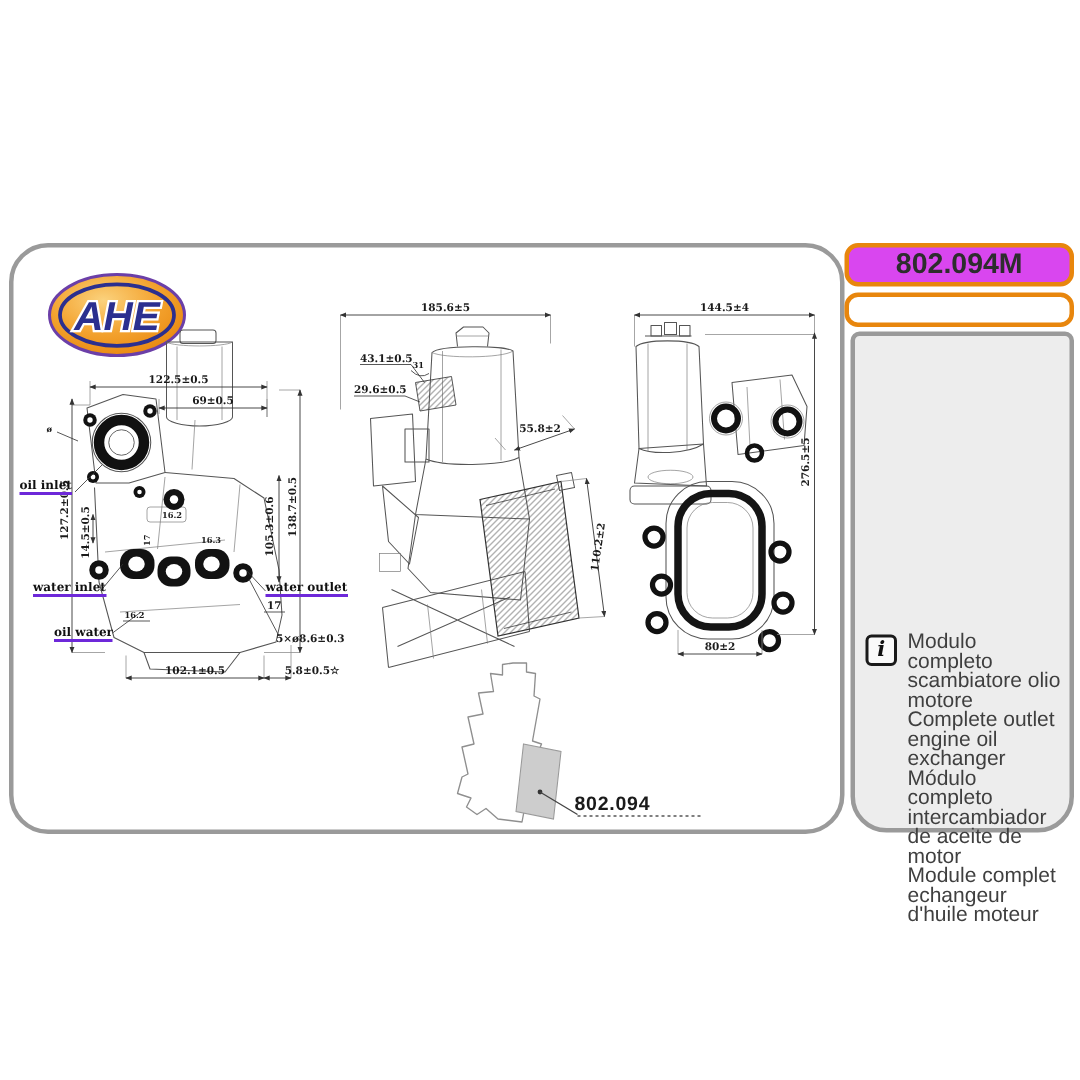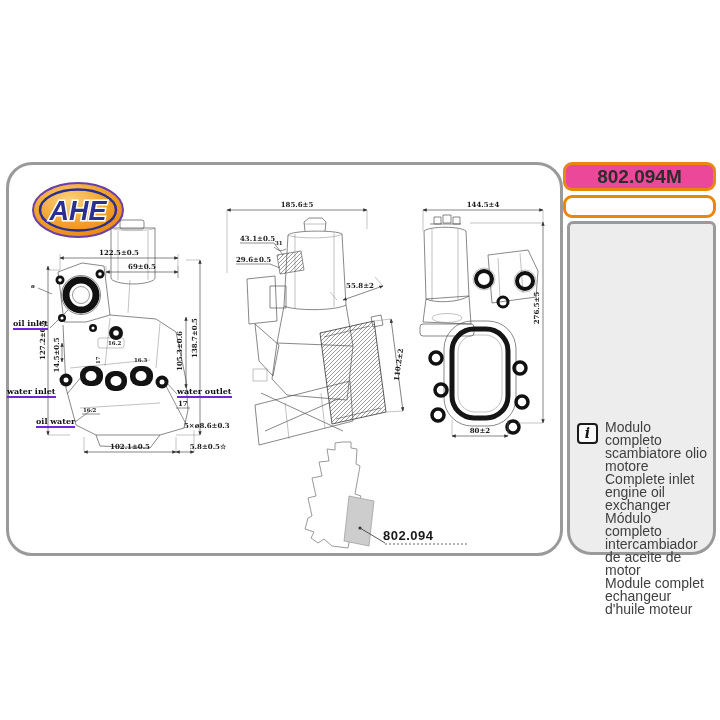--- a/index.html
+++ b/index.html
@@ -6,21 +6,21 @@
   body{width:720px;height:720px;background:#ffffff;position:relative;
        font-family:"Liberation Sans",sans-serif;overflow:hidden;}
   .abs{position:absolute;}
 
   
   #main-panel{left:6px;top:162px;width:557px;height:394px;box-sizing:border-box;
       border:3px solid #9a9a9a;border-radius:26px;background:#fff;}
 
   
   #badge1{left:563px;top:162px;width:153px;height:29px;box-sizing:border-box;
-      border:3px solid #e8860d;border-radius:9px;background:#ec4899;
+      border:3px solid #e8860d;border-radius:9px;background:#d946ef;
       text-align:center;font-weight:bold;font-size:19px;color:#2d2d2d;line-height:23px;}
   #badge2{left:563px;top:195px;width:153px;height:23px;box-sizing:border-box;
       border:3px solid #e8860d;border-radius:9px;background:#fff;}
   #side-panel{left:567px;top:221px;width:149px;height:334px;box-sizing:border-box;
       background:#ededed;border:3px solid #9a9a9a;border-radius:6px 6px 24px 24px;}
   .info-icon{left:577px;top:423px;width:21px;height:21px;box-sizing:border-box;
       border:2px solid #1a1a1a;border-radius:4px;background:#fafafa;
       font:italic 700 14px "DejaVu Serif",serif;text-align:center;line-height:17px;color:#111;}
   .descs{left:605px;top:421px;width:106px;font-size:14px;line-height:13px;color:#3f3f3f;}
   .descs div{margin:0 0 0 0;}
@@ -48,21 +48,21 @@
 <div class="abs" id="badge1">
   <span>802.094M</span>
 </div>
 <div class="abs" id="badge2"></div>
 <div class="abs" id="side-panel"></div>
 <div class="abs info-icon">
   <span>i</span>
 </div>
 <div class="abs descs">
   <div>Modulo completo scambiatore olio motore</div>
-  <div>Complete inlet engine oil exchanger</div>
+  <div>Complete outlet engine oil exchanger</div>
   <div>Módulo completo intercambiador de aceite de motor</div>
   <div>Module complet echangeur d'huile moteur</div>
 </div>
 
 <svg class="abs" style="left:30px;top:180px" width="96" height="60">
   <defs>
     <radialGradient id="lg" cx="40%" cy="32%" r="75%">
       <stop offset="0%" stop-color="#fbd27d"></stop>
         <stop offset="55%" stop-color="#f3a22e"></stop>
         <stop offset="100%" stop-color="#e8860d"></stop>
@@ -151,21 +151,21 @@
   <text class="dim-s" x="98" y="127">16.2</text>
   <text class="dim-s" transform="translate(90,146) rotate(-90)">17</text>
   <text class="dim-s" x="124" y="144">16.3</text>
   <text class="dim-s" x="73" y="194">16.2</text>
   <text class="dim" x="168" y="188">17</text>
   <text class="dim" x="174" y="210">5×ø8.6±0.3</text>
   <text class="dim-s" x="21" y="70">ø</text>
 </svg>
 
 <span class="abs plabel" style="left:13px;top:318px">oil inlet</span>
-<span class="abs plabel" style="left:7px;top:386px">water inlet</span>
+<span class="abs plabel" style="left:22px;top:386px">water inlet</span>
 <span class="abs plabel" style="left:36px;top:416px">oil water</span>
 <span class="abs plabel" style="left:177px;top:386px">water outlet</span>
 
 <svg class="abs" style="left:225px;top:193px" width="200" height="285" viewBox="0 0 200 285">
   <defs>
     <marker id="ar2" viewBox="0 0 10 10" refX="9" refY="5" markerWidth="7" markerHeight="7" orient="auto-start-reverse">
       <path d="M0,1 L10,5 L0,9 z" fill="#333"></path>
     </marker>
     <pattern id="hp2" patternUnits="userSpaceOnUse" width="4" height="4">
       <path d="M0,4 l4,-4" stroke="#555" stroke-width="0.6"></path>

